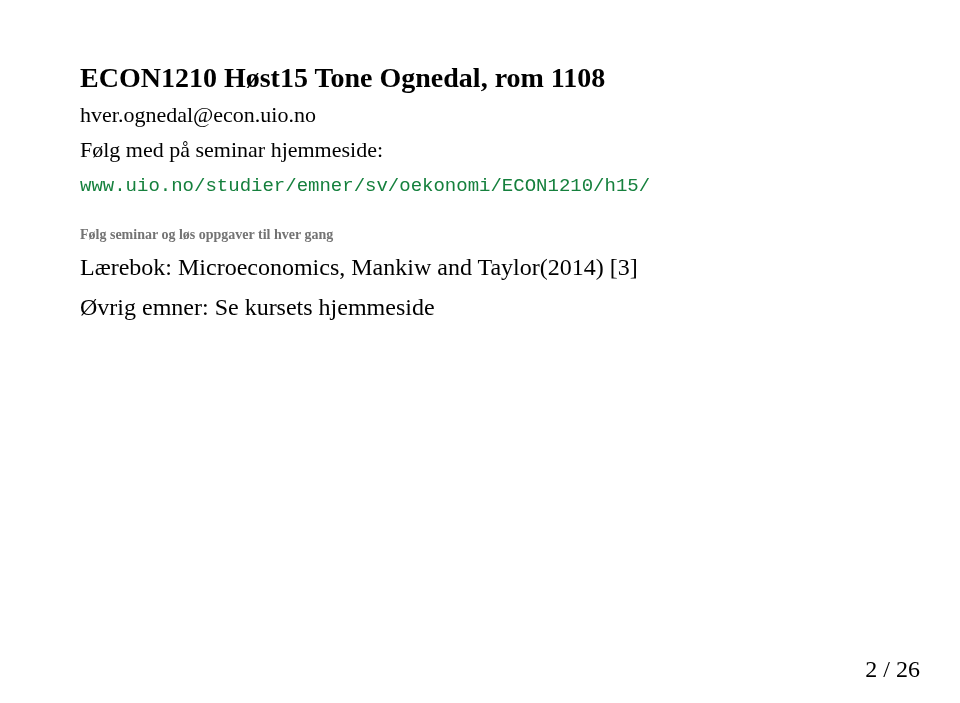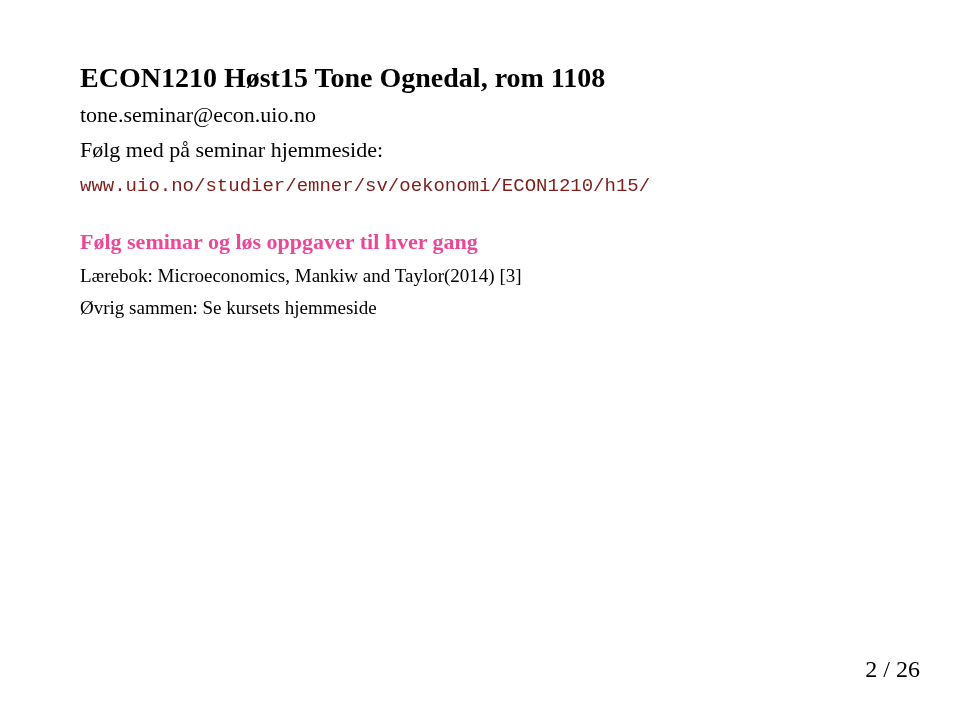--- a/index.html
+++ b/index.html
@@ -48,21 +48,21 @@
 
     .url-line {
       font-size: 20px;
       color: #000000;
       line-height: 1.4;
       margin-bottom: 24px;
       font-family: 'Computer Modern', Georgia, serif;
     }
 
     .url-link {
-      color: #7f1d1d;
+      color: #15803d;
       text-decoration: none;
       font-family: 'Courier New', Courier, monospace;
       font-size: 19px;
     }
 
     .bullet-list {
       list-style: none;
       margin-left: 40px;
       margin-bottom: 28px;
     }
@@ -78,30 +78,30 @@
 
     .bullet-list li::before {
       content: '•';
       position: absolute;
       left: 0;
       top: 0;
       font-size: 22px;
     }
 
     .bold-line {
-      font-size: 22px;
+      font-size: 14px;
       font-weight: bold;
-      color: #ec4899;
+      color: #737373;
       line-height: 1.6;
       margin-bottom: 2px;
       font-family: 'Computer Modern', Georgia, serif;
     }
 
     .regular-line {
-      font-size: 19px;
+      font-size: 24px;
       color: #000000;
       line-height: 1.6;
       margin-bottom: 2px;
       font-family: 'Computer Modern', Georgia, serif;
     }
 
     .page-number {
       position: absolute;
       bottom: 20px;
       right: 40px;
@@ -110,32 +110,32 @@
       font-family: 'Computer Modern', Georgia, serif;
     }
   </style>
 </head>
 <body>
 
 <div class="slide-container">
 
   <div class="title-line">ECON1210 Høst15 Tone Ognedal, rom 1108</div>
 
-  <div class="subtitle-line">tone.seminar@econ.uio.no</div>
+  <div class="subtitle-line">hver.ognedal@econ.uio.no</div>
 
   <div class="subtitle-line">Følg med på seminar hjemmeside:</div>
 
   <div class="url-line">
     <span class="url-link">www.uio.no/studier/emner/sv/oekonomi/ECON1210/h15/</span>
   </div>
 
 
   <div class="bold-line">Følg seminar og løs oppgaver til hver gang</div>
 
 
 
   <div class="regular-line">Lærebok: Microeconomics, Mankiw and Taylor(2014) [3]</div>
 
-  <div class="regular-line">Øvrig sammen: Se kursets hjemmeside</div>
+  <div class="regular-line">Øvrig emner: Se kursets hjemmeside</div>
 
   <div class="page-number">2 / 26</div>
 
 </div>
 
 </body></html>

